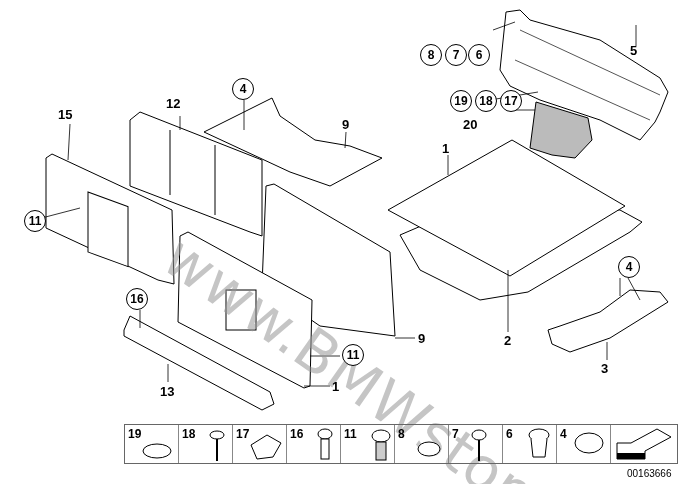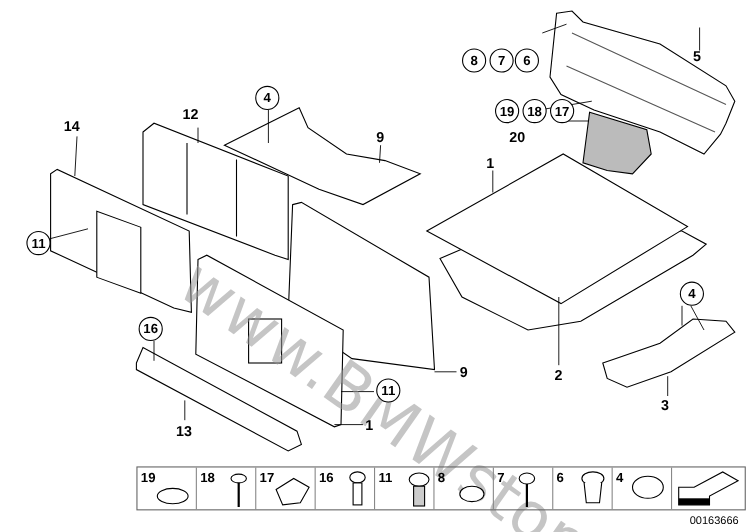--- a/index.html
+++ b/index.html
@@ -81,21 +81,21 @@
   <div class="lbl" style="left:630px;top:44px">5</div>
   <div class="circ" style="left:468px;top:44px">6</div>
   <div class="circ" style="left:445px;top:44px">7</div>
   <div class="circ" style="left:420px;top:44px">8</div>
   <div class="lbl" style="left:342px;top:118px">9</div>
   <div class="lbl" style="left:418px;top:332px">9</div>
   <div class="circ" style="left:24px;top:210px">11</div>
   <div class="circ" style="left:342px;top:344px">11</div>
   <div class="lbl" style="left:332px;top:380px">1</div>
   <div class="lbl" style="left:166px;top:97px">12</div>
-  <div class="lbl" style="left:58px;top:108px">14</div>
+  <div class="lbl" style="left:58px;top:108px">15</div>
   <div class="lbl" style="left:160px;top:385px">13</div>
   <div class="circ" style="left:126px;top:288px">16</div>
   <div class="circ" style="left:500px;top:90px">17</div>
   <div class="circ" style="left:475px;top:90px">18</div>
   <div class="circ" style="left:450px;top:90px">19</div>
   <div class="lbl" style="left:463px;top:118px">20</div>
 
   <div id="strip">
     <div class="cell">
       <span class="num">19</span>

